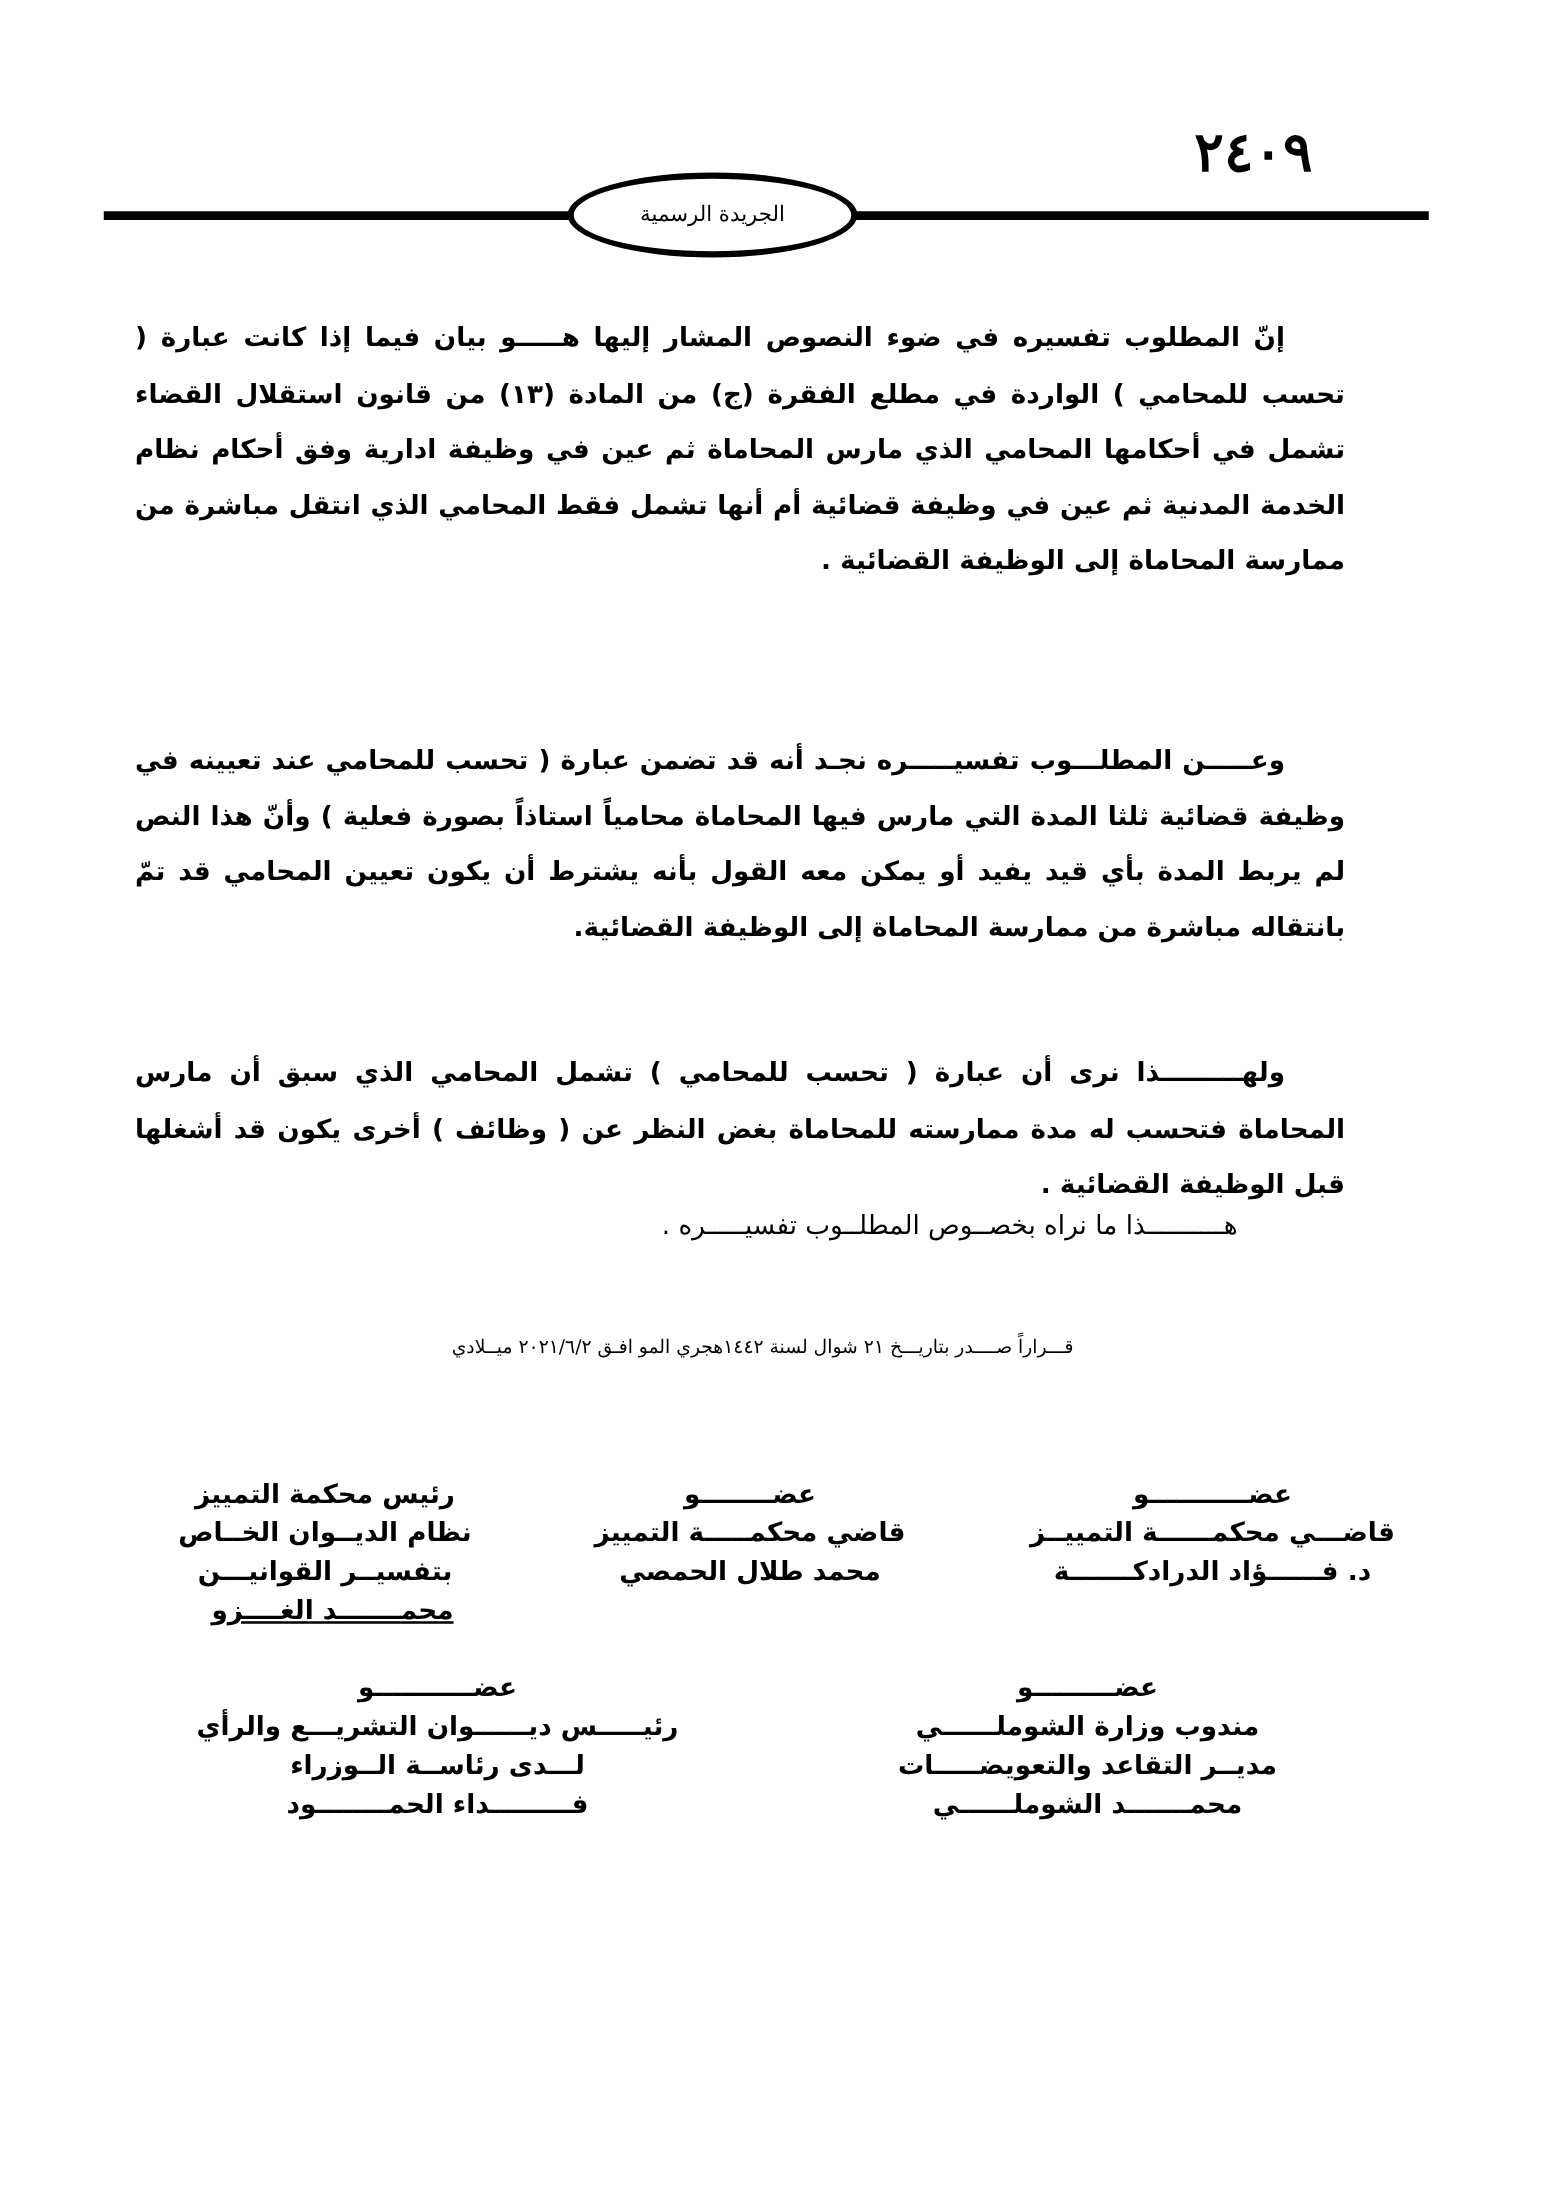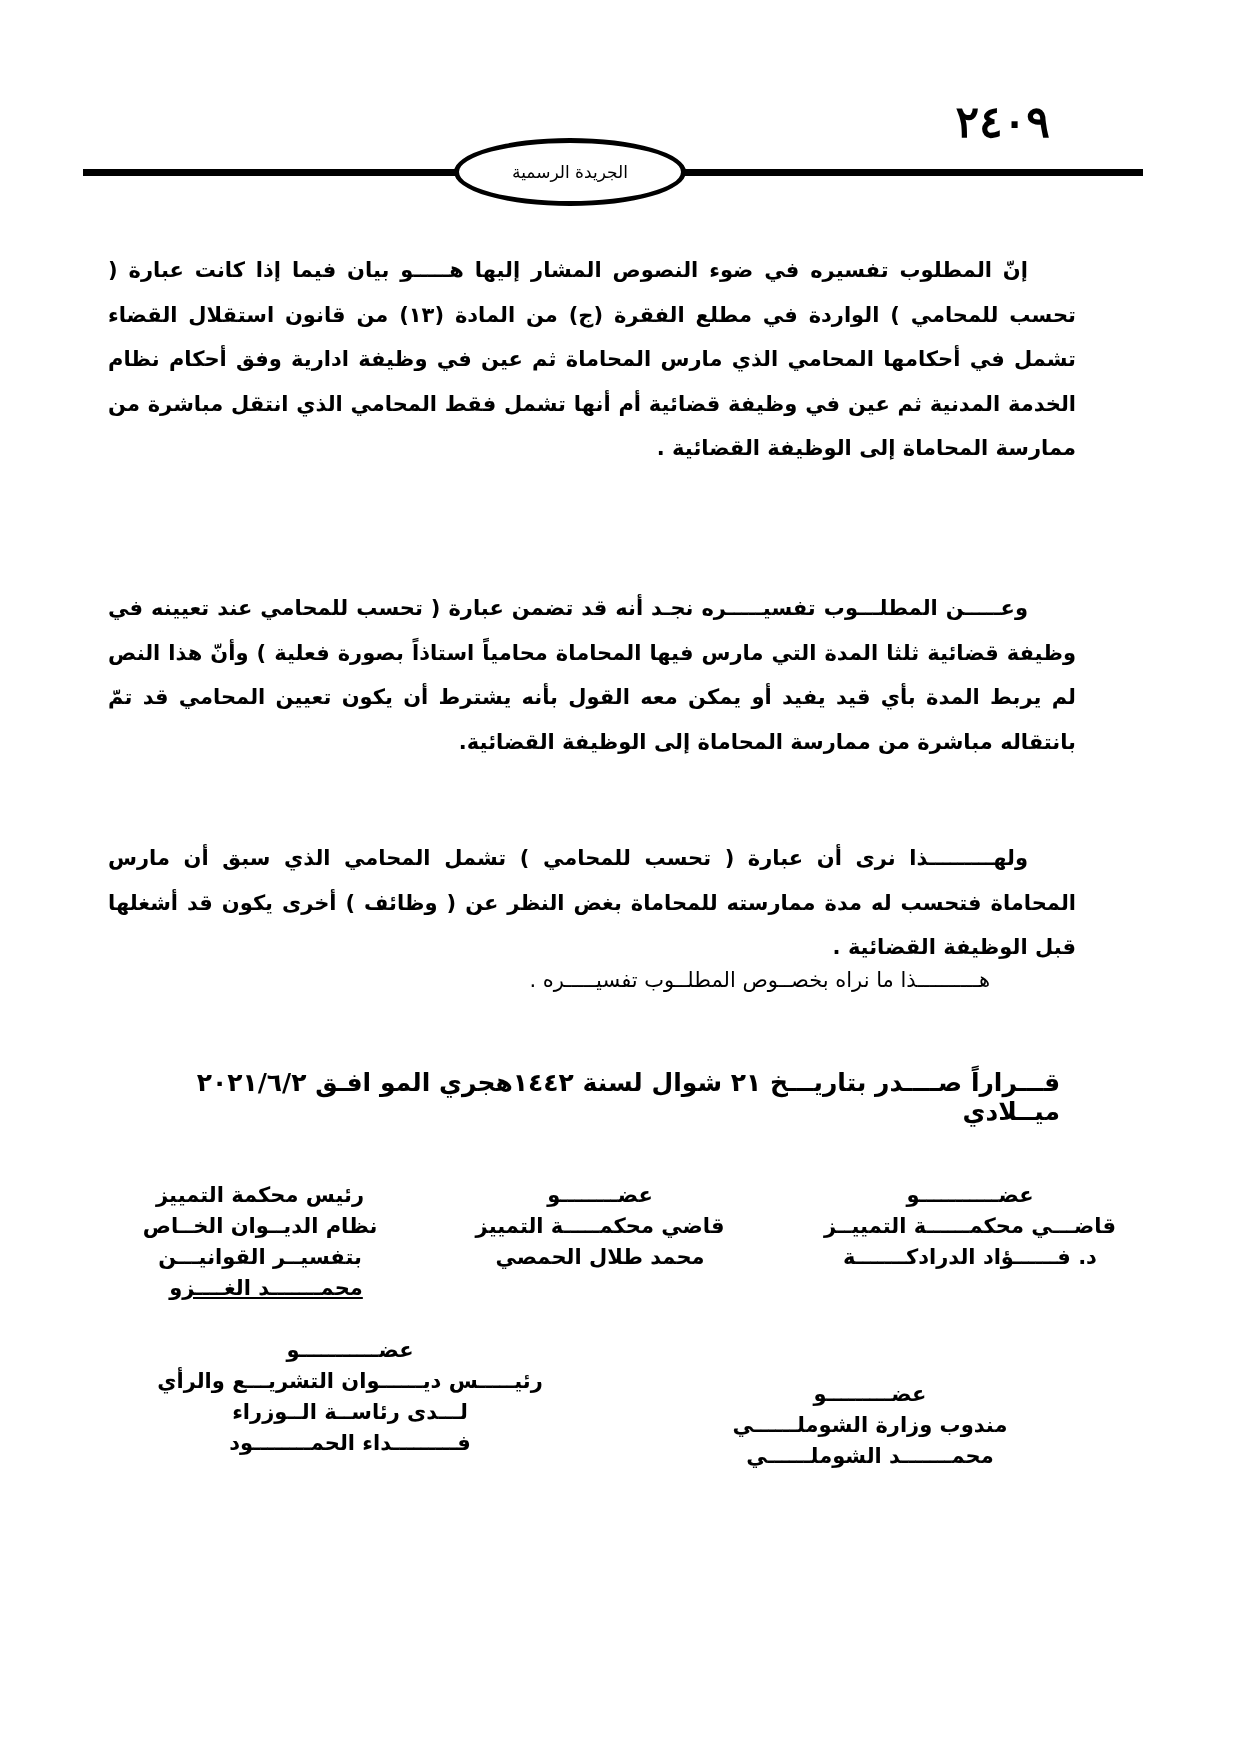--- a/index.html
+++ b/index.html
@@ -16,28 +16,28 @@
   .body-text { position: absolute; left: 92px; width: 1000px; direction: rtl; text-align: justify;
                font-size: 21px; font-weight: bold; line-height: 44.5px; }
   .para { margin: 16px; text-indent: 48px; text-align-last: right; }
   .p1 { top: 232px; }
   .p2 { top: 570px; }
   .p3 { top: 820px; }
   .closing { position: absolute; top: 968px; left: 92px; width: 960px; direction: rtl;
              font-size: 21px; font-weight: normal; text-align: right; padding-right: 0; }
   .closing span { margin-right: 0; }
   .decision { position: absolute; top: 1068px; left: 160px; width: 900px; direction: rtl;
-              text-align: right; font-size: 25px; font-weight: bold; }
+              text-align: center; font-size: 15px; font-weight: normal; }
   .sig { position: absolute; direction: rtl; text-align: center; font-weight: bold;
          font-size: 21px; line-height: 31px; }
   .sig div { white-space: nowrap; }
   .sig-1 { top: 1180px; left: 760px; width: 420px; }
   .sig-2 { top: 1180px; left: 440px; width: 320px; }
   .sig-3 { top: 1180px; left: 90px;  width: 340px; }
-  .sig-4 { top: 1335px; left: 670px; width: 400px; margin-top: 44px; }
+  .sig-4 { top: 1335px; left: 670px; width: 400px; }
   .sig-5 { top: 1335px; left: 100px; width: 500px; }
   .sig .title { letter-spacing: 0; }
   .sig-3 .last { padding-right: 0; margin-right: -12px; text-decoration: underline; }
 </style>
 </head>
 <body>
 
 <div class="page-number">٢٤٠٩</div>
 <div class="header-rule"></div>
 <div class="header-oval">
@@ -75,20 +75,21 @@
 <div class="sig sig-3">
   <div class="title">رئيس محكمة التمييز</div>
   <div>نظام الديــوان الخــاص</div>
   <div>بتفسيــر القوانيـــن</div>
   <div class="last">محمـــــــد الغــــزو</div>
 </div>
 
 <div class="sig sig-4">
   <div class="title">عضـــــــــو</div>
   <div>مندوب وزارة الشوملــــــي</div>
+  <div>مديــر التقاعد والتعويضـــــات</div>
   <div>محمـــــــد الشوملــــــي</div>
 </div>
 
 <div class="sig sig-5">
   <div class="title">عضـــــــــــو</div>
   <div>رئيـــــس ديــــــوان التشريـــع والرأي</div>
   <div>لـــدى رئاســة الــوزراء</div>
   <div>فـــــــــداء الحمــــــــود</div>
 </div>
 

